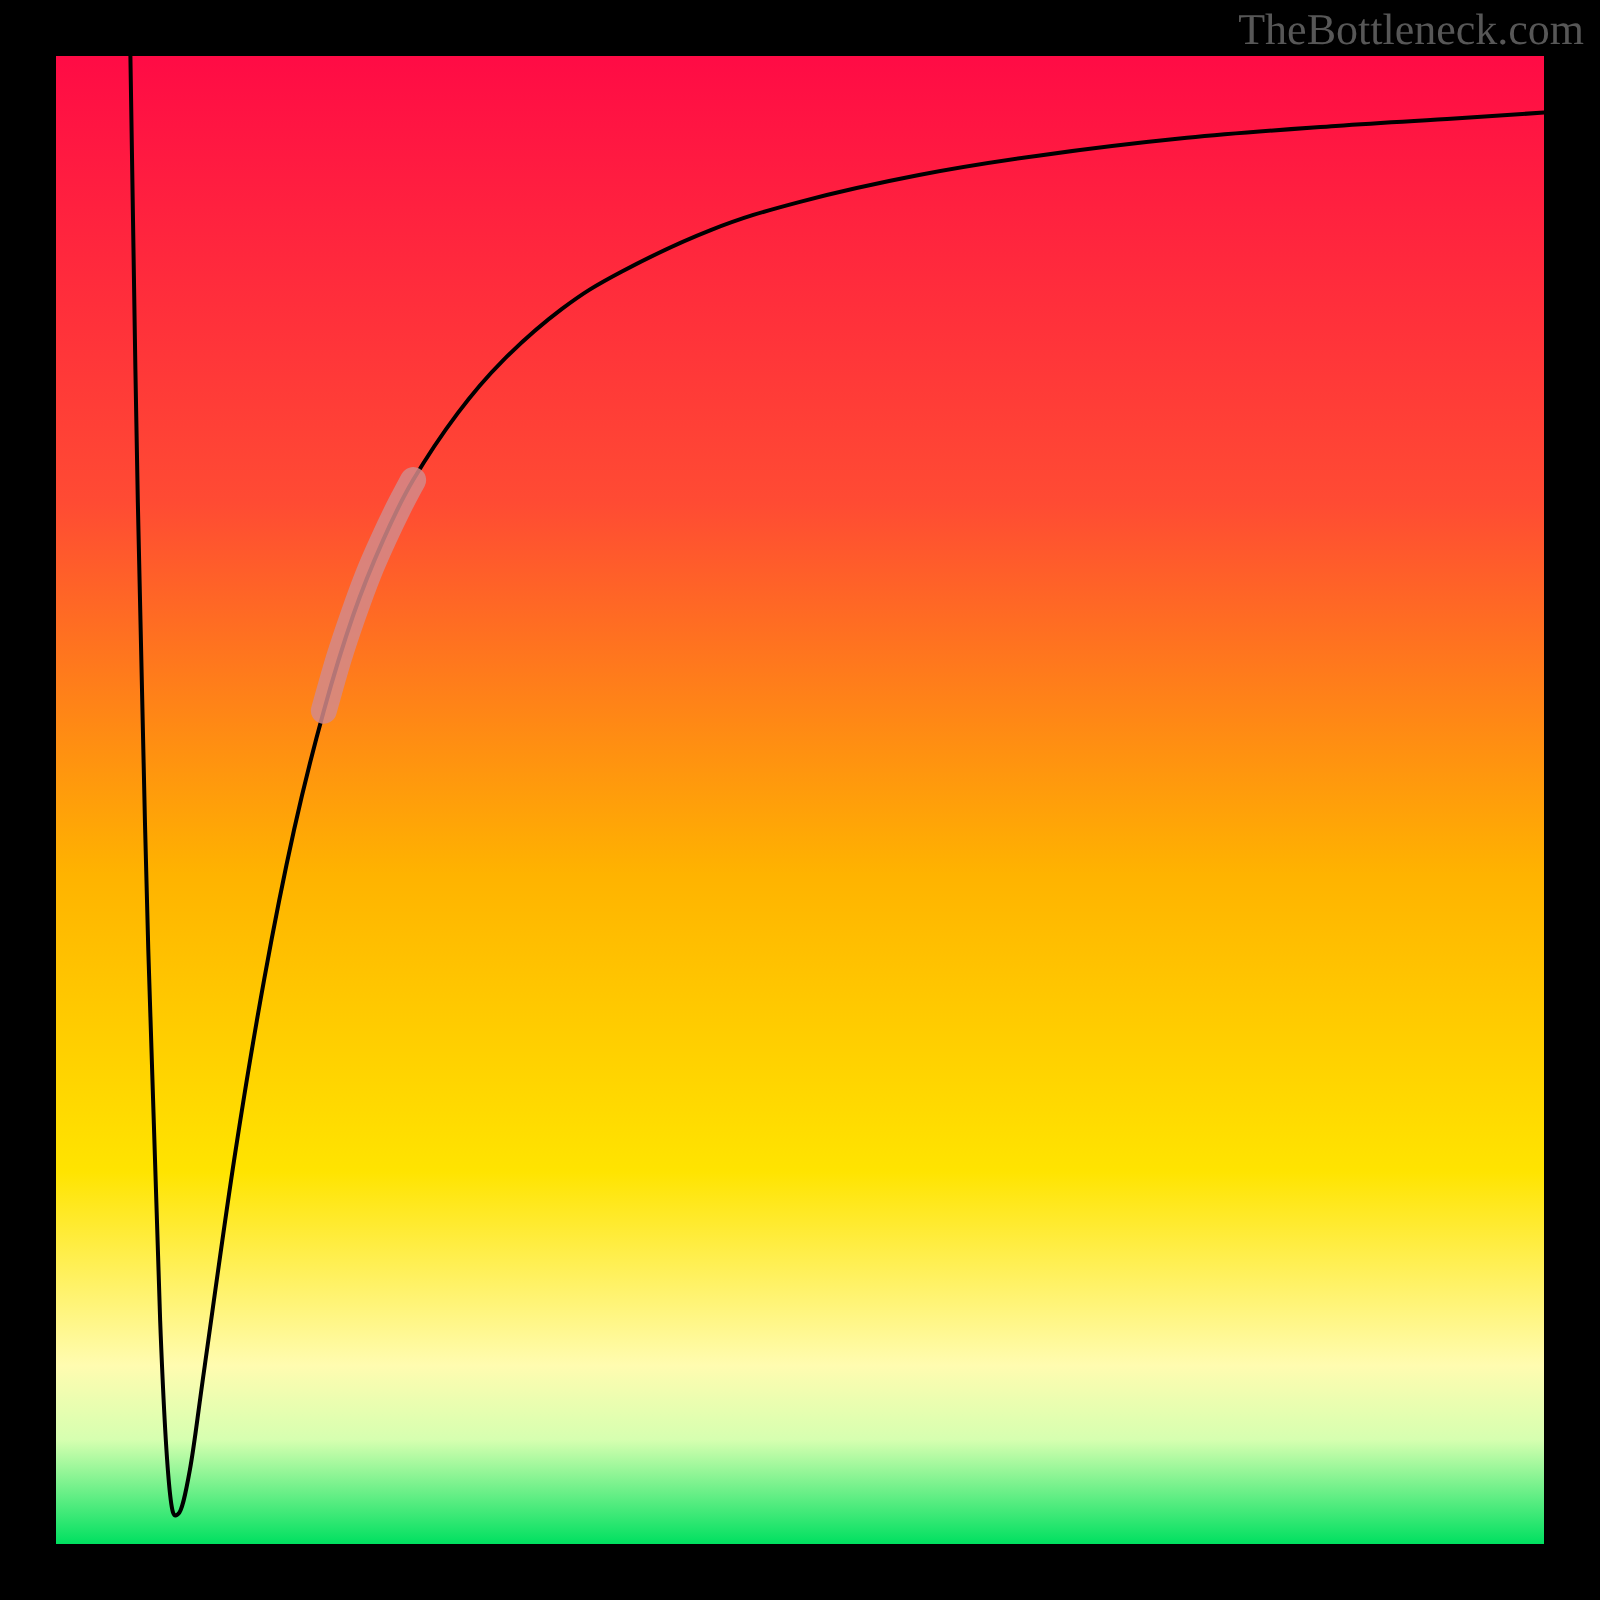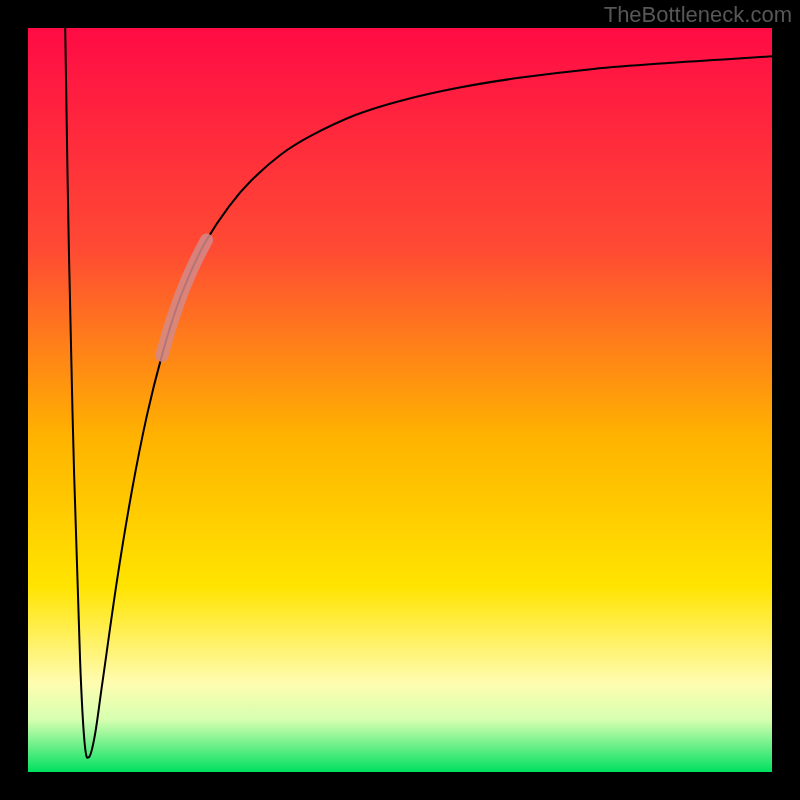--- a/index.html
+++ b/index.html
@@ -13,21 +13,21 @@
   .frame {
     position: relative;
     width: 800px;
     height: 800px;
     background: #000;
   }
   .watermark {
     position: absolute;
     top: 2px;
     right: 8px;
-    font-family: Liberation Sans, sans-serif;
+    font-family: Liberation Serif, serif;
     font-size: 22px;
     color: #575757;
     font-weight: 400;
     letter-spacing: 0px;
     z-index: 10;
   }
   svg {
     display: block;
   }
 </style>

